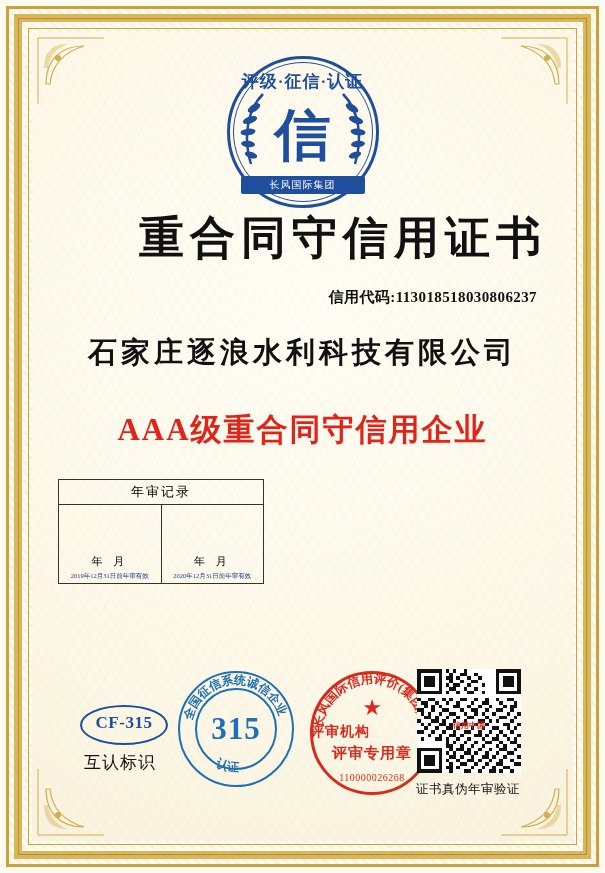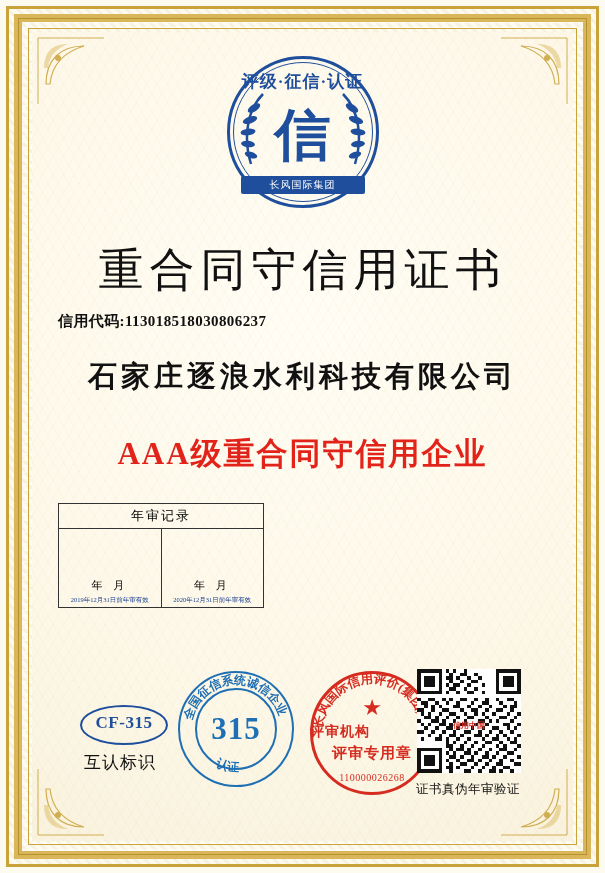--- a/index.html
+++ b/index.html
@@ -135,32 +135,32 @@
     top: 34px;
     width: 34px;
     height: 80px;
     color: #1f4e9c;
   }
   .laurel.left  { left: 10px; }
   .laurel.right { right: 10px; transform: scaleX(-1); }
 
   
   .main-title {
-    margin-top: 32px;
-    text-align: center;
+    margin-top: 0;
+    text-align: right;
     font-size: 45px;
-    font-weight: normal;
+    font-weight: bold;
     letter-spacing: 6px;
     color: #111111;
     font-family: "Liberation Serif", serif;
     white-space: nowrap;
   }
   .credit-code {
-    margin-top: 12px;
-    text-align: left;
+    margin-top: 20px;
+    text-align: right;
     padding-right: 10px;
     font-size: 15px;
     color: #111111;
     font-weight: bold;
     letter-spacing: 0.4px;
   }
   .company {
     margin-top: 26px;
     text-align: center;
     font-size: 29px;

